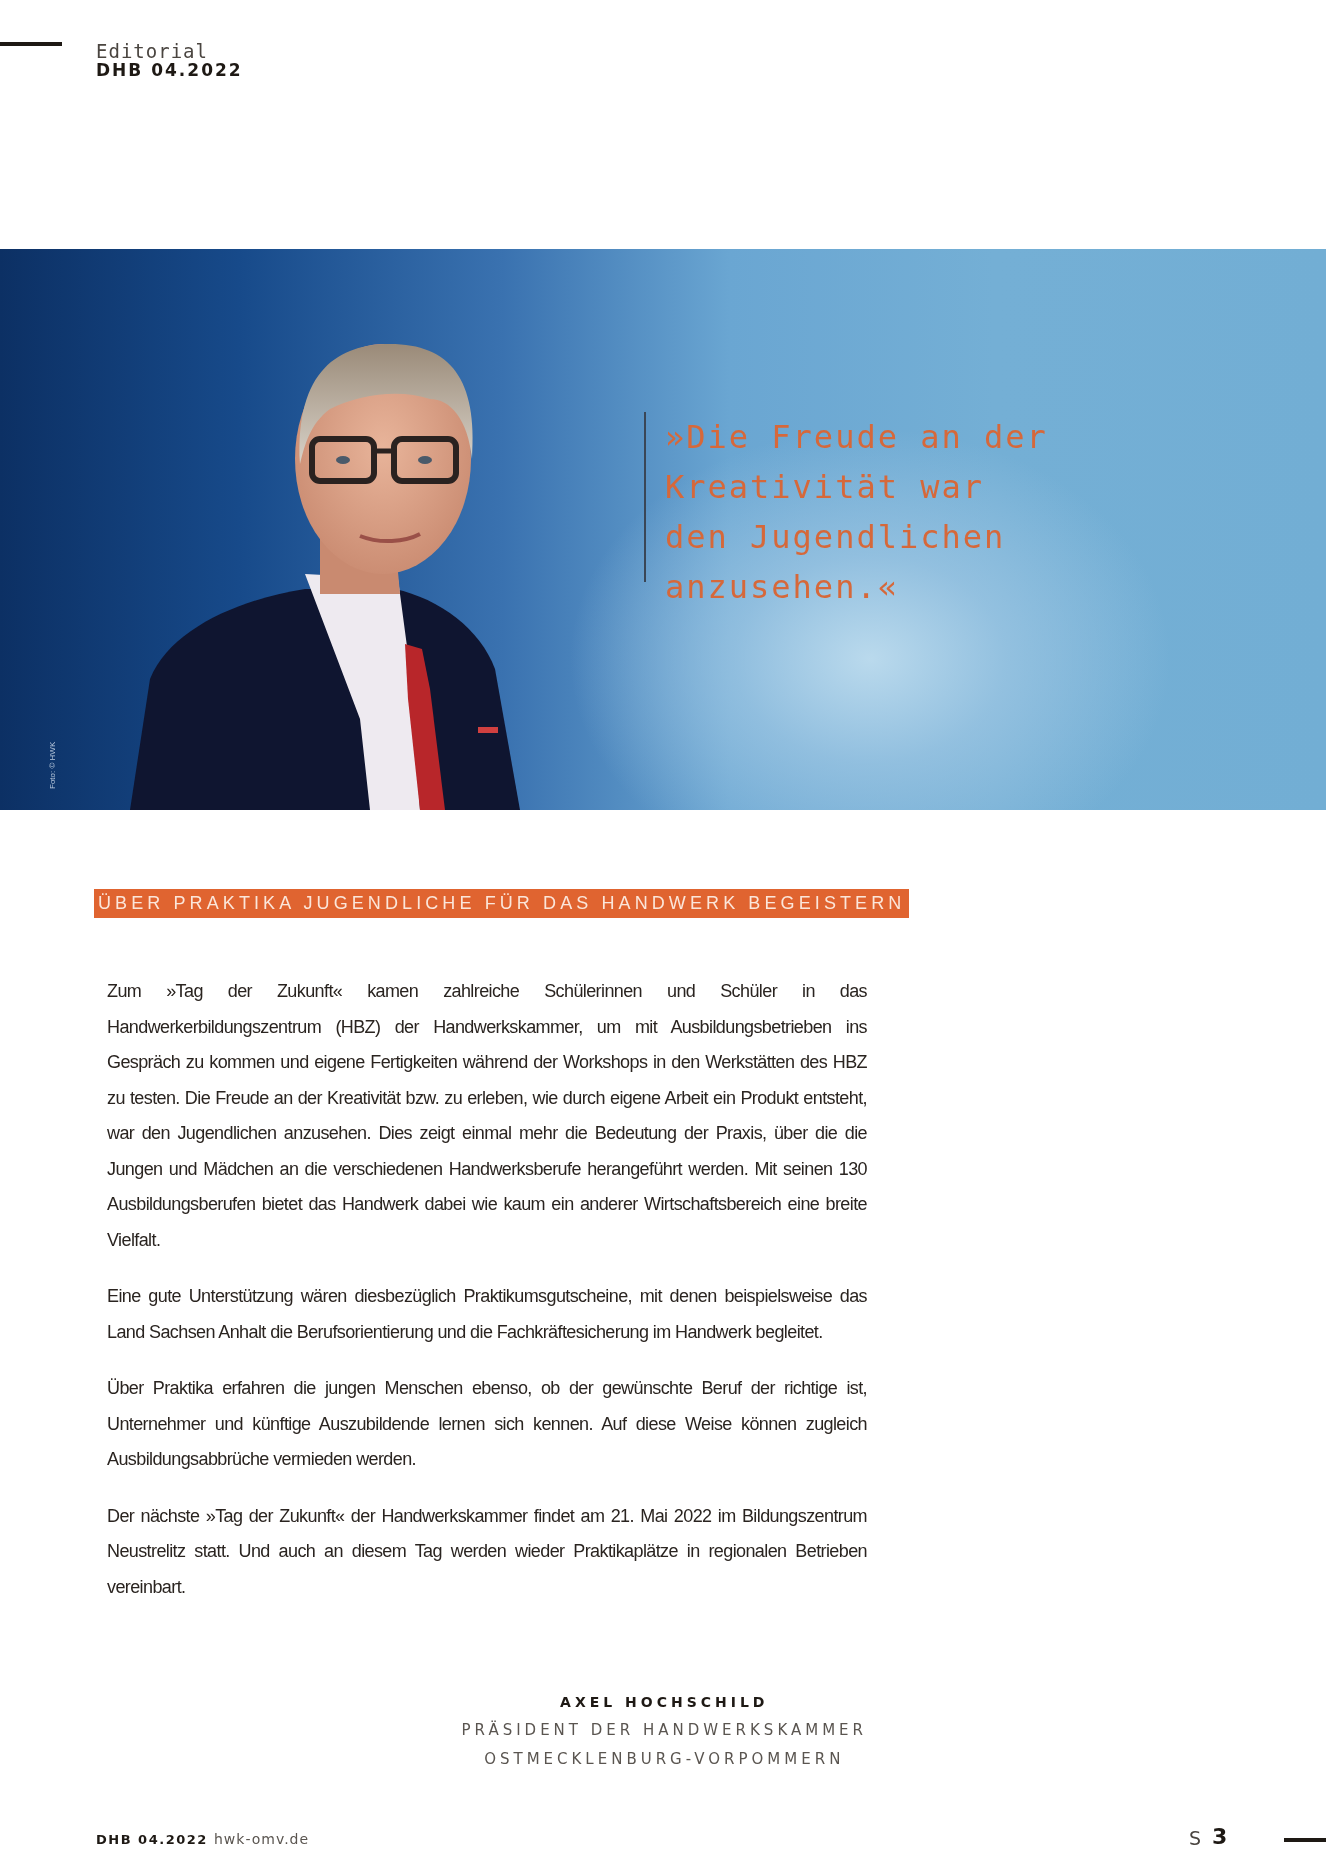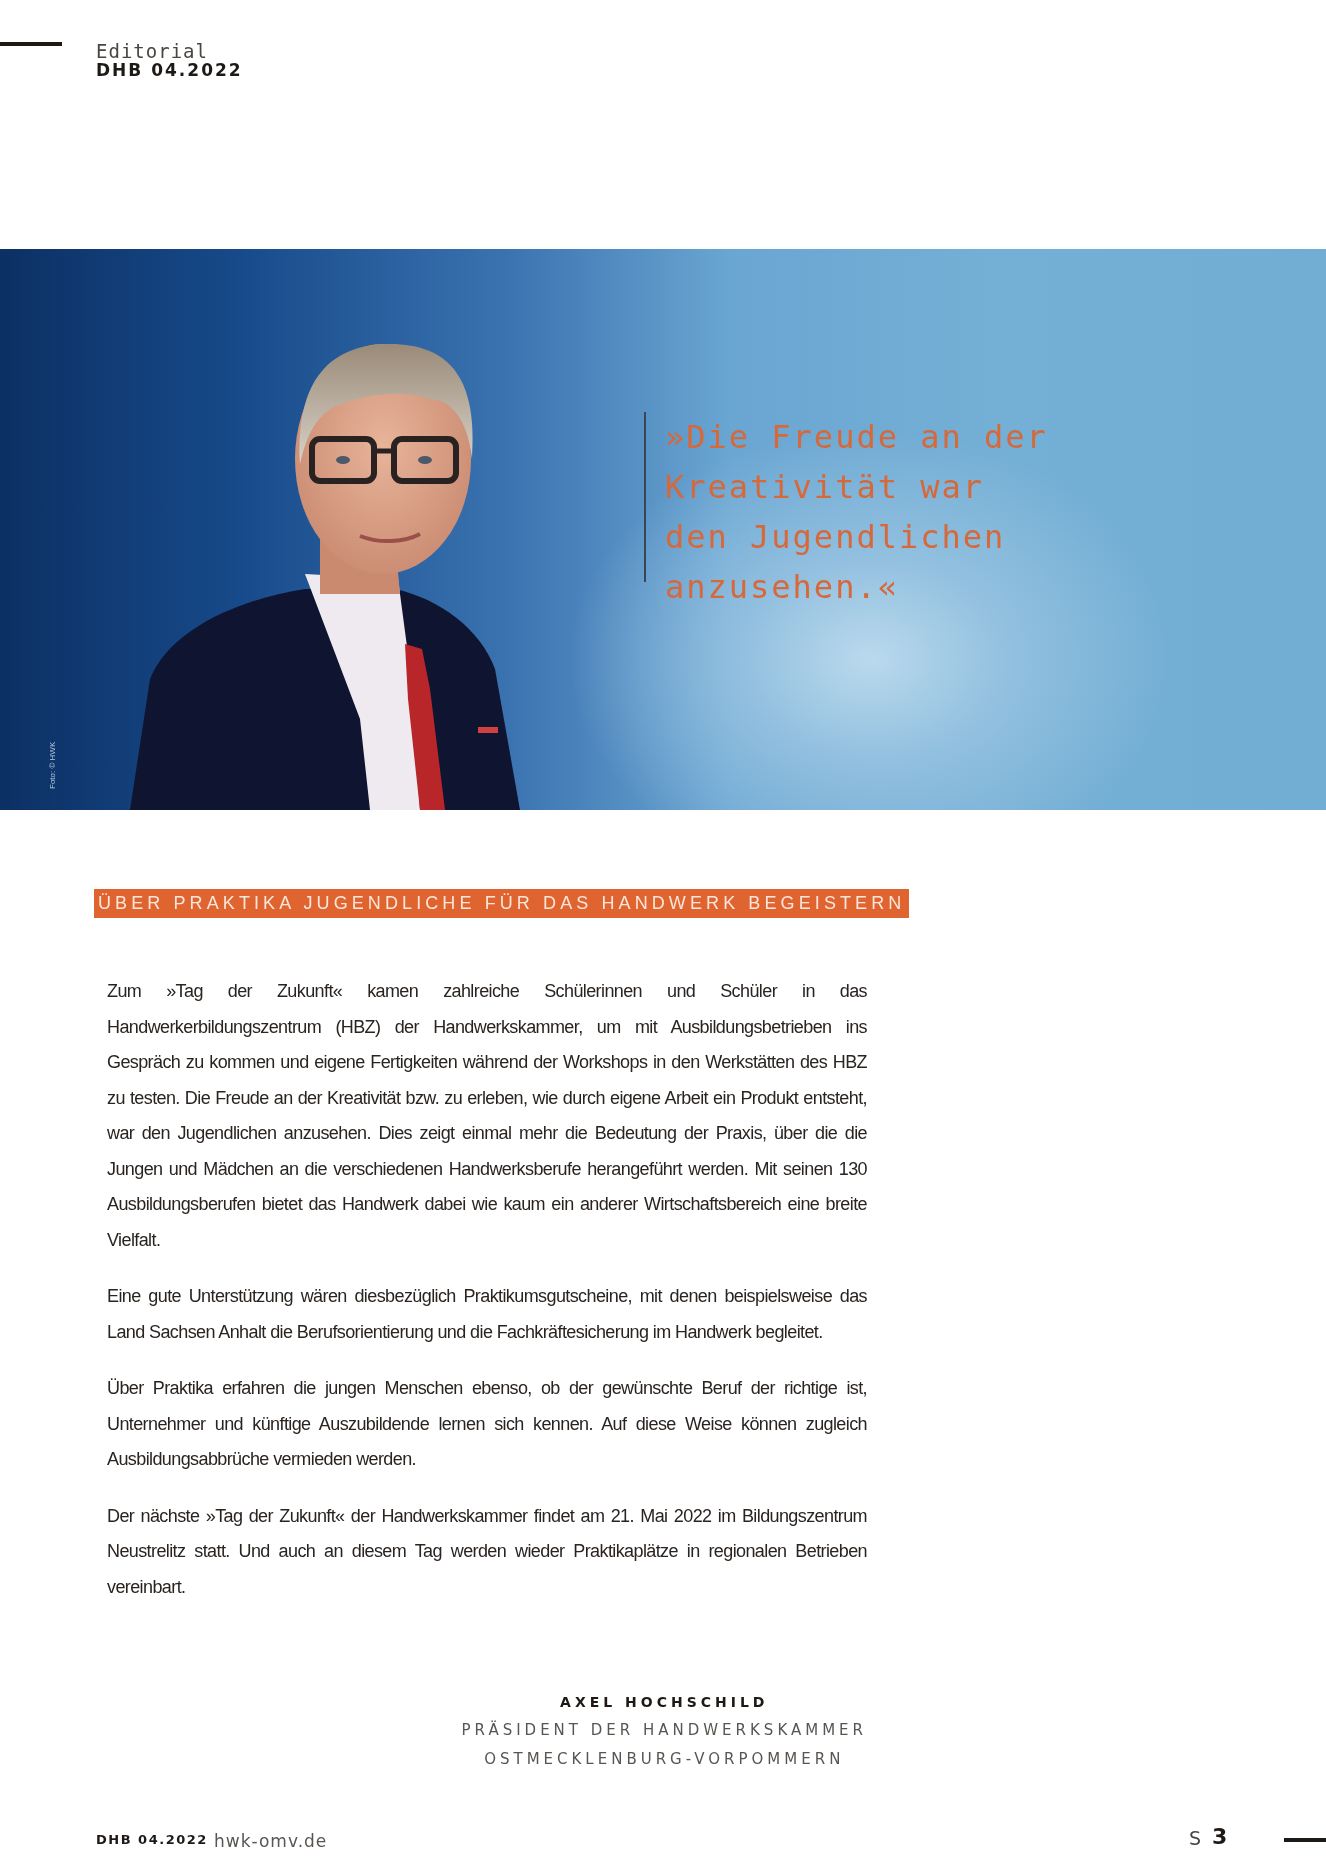--- a/index.html
+++ b/index.html
@@ -55,21 +55,21 @@
   }
   .sig-title {
     font-family: "DejaVu Sans", sans-serif; font-size: 15px; letter-spacing: 4px; color: #5a5550; line-height: 29px;
   }
   .footer-issue {
     position: absolute; left: 96px; top: 1832px;
     font-family: "DejaVu Sans", sans-serif; font-weight: bold; font-size: 13px; letter-spacing: 1.5px; color: #1e1914;
   }
   .footer-url {
     position: absolute; left: 214px; top: 1831px;
-    font-family: "DejaVu Sans", sans-serif; font-size: 17px; letter-spacing: 1px; color: #5a5550;
+    font-family: "DejaVu Sans", sans-serif; font-size: 14px; letter-spacing: 1px; color: #5a5550;
   }
   .page-prefix {
     position: absolute; left: 1189px; top: 1827px;
     font-family: "DejaVu Sans", sans-serif; font-size: 19px; color: #4a4540;
   }
   .page-number {
     position: absolute; left: 1212px; top: 1824px;
     font-family: "DejaVu Sans", sans-serif; font-weight: bold; font-size: 22px; color: #1e1914;
   }
   .rule-bottom-right {

